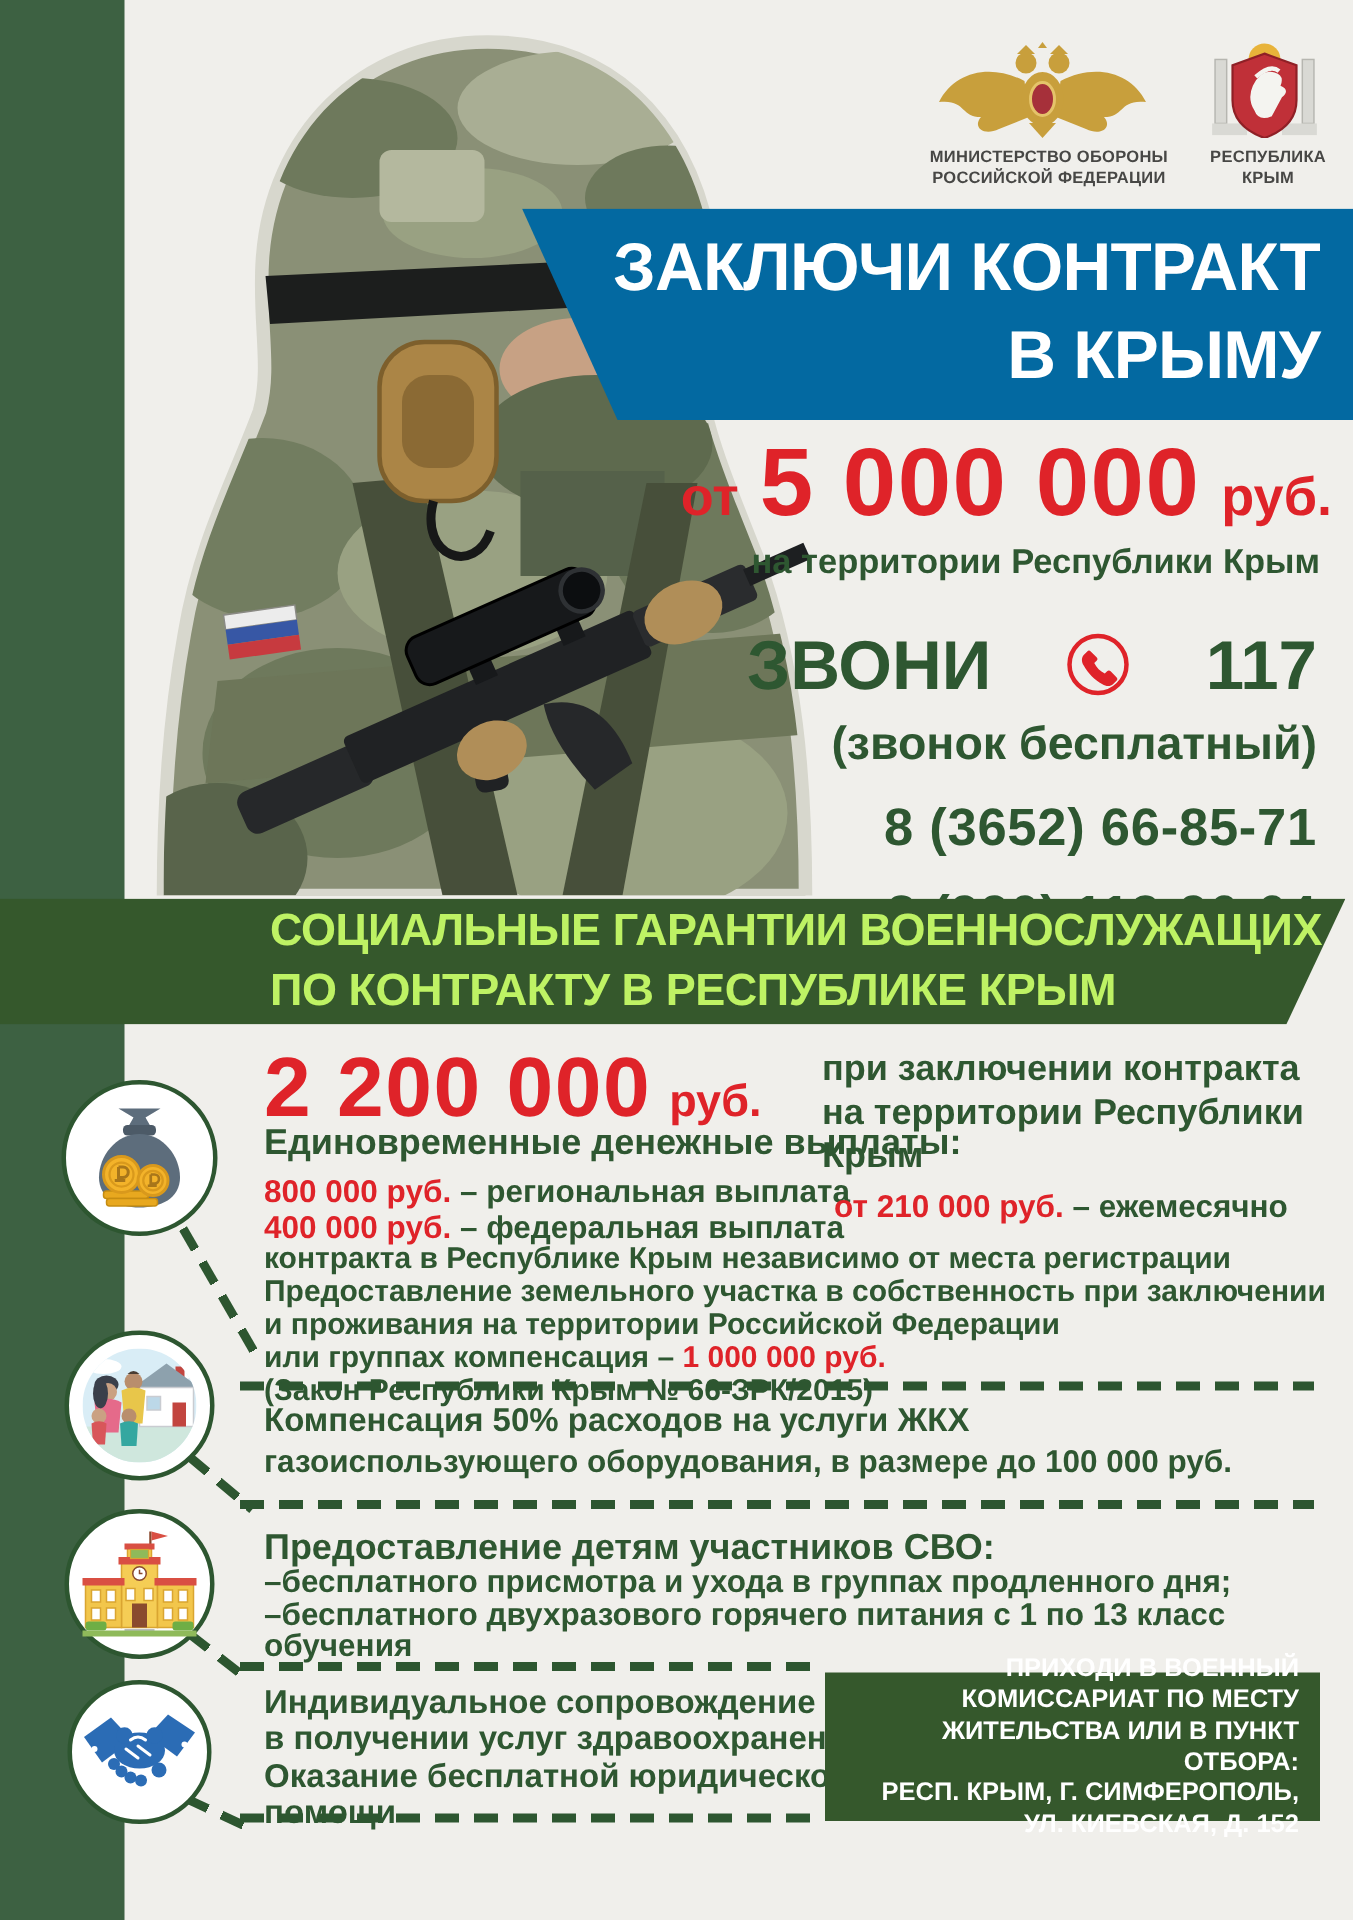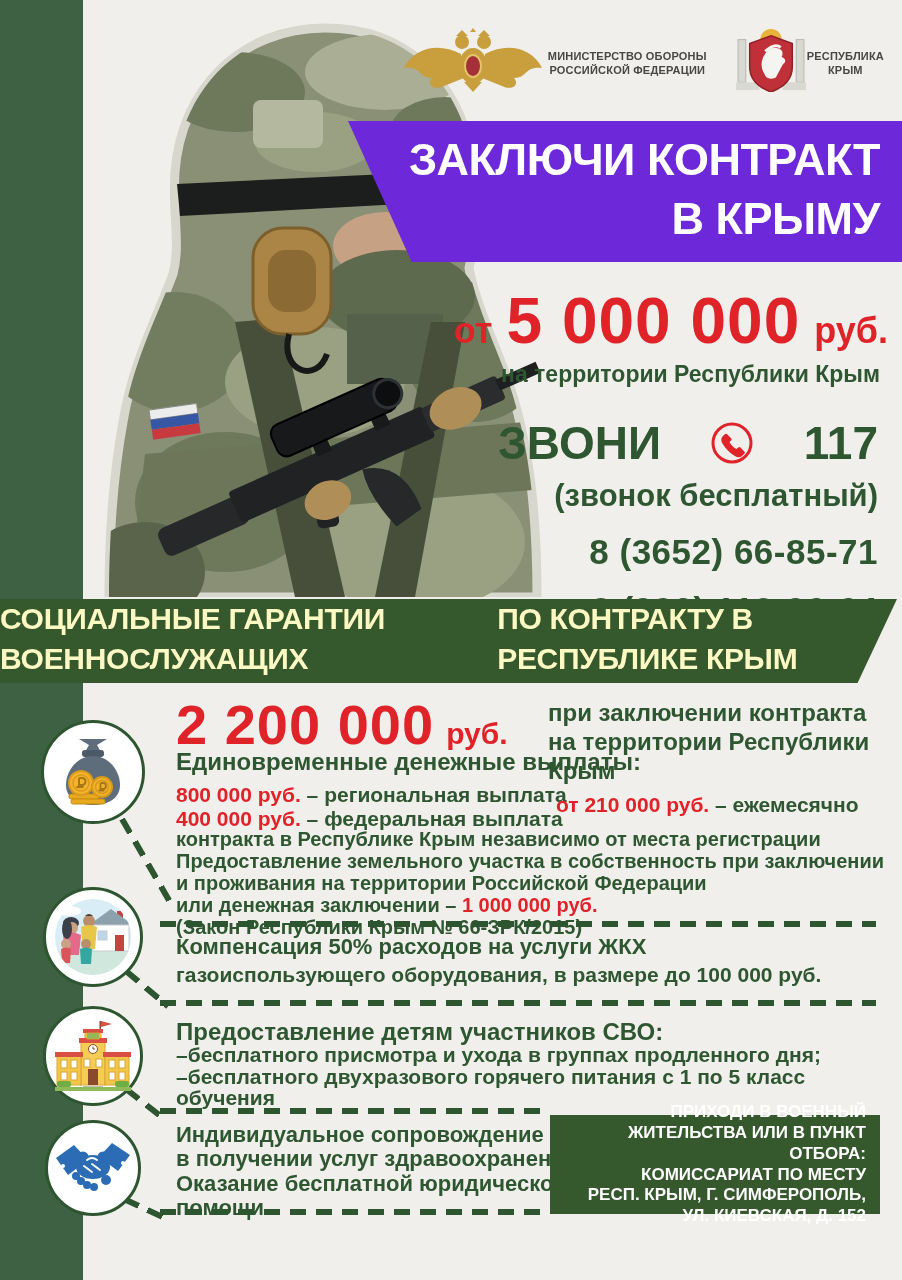--- a/index.html
+++ b/index.html
@@ -14,37 +14,37 @@
       radial-gradient(300px 210px at 98% 28%, #ebebe4 55%, transparent 56%),
       radial-gradient(340px 220px at 78% 58%, #e9e9e2 55%, transparent 56%),
       radial-gradient(280px 190px at 55% 80%, #ebebe4 55%, transparent 56%),
       radial-gradient(320px 220px at 95% 92%, #e8e8e1 55%, transparent 56%),
       radial-gradient(240px 160px at 30% 96%, #ededе6 0%, #ededе6 55%, transparent 56%),
       radial-gradient(200px 140px at 45% 35%, #f7f7f3 55%, transparent 56%),
       radial-gradient(260px 160px at 70% 20%, #f6f6f2 55%, transparent 56%);
   }
   .left-band{position:absolute;left:0;top:0;width:83px;height:1280px;background:#3d6142;}
   
-  .title-banner{position:absolute;left:348px;top:121px;width:554px;height:141px;background:#6d28d9;
+  .title-banner{position:absolute;left:348px;top:139px;width:554px;height:141px;background:#0369a1;
     clip-path:polygon(0 0,100% 0,100% 100%,11.5% 100%);}
   .title-banner .txt{position:absolute;right:22px;top:10px;text-align:right;color:#fff;
     font-weight:800;font-size:45px;line-height:1.3;letter-spacing:-0.5px;}
   .offer{position:absolute;right:14px;top:284px;width:520px;text-align:right;color:#df2329;}
   .offer-row{display:flex;justify-content:flex-end;align-items:baseline;gap:14px;font-weight:800;}
   .offer-prefix{font-size:36px;}
   .offer-amount{font-size:64px;letter-spacing:1px;}
   .offer-cur{font-size:36px;}
   .offer-sub{margin-top:2px;color:#2e5731;font-weight:700;font-size:23px;line-height:1.28;padding-right:8px;}
   .call{position:absolute;right:24px;top:416px;width:380px;text-align:right;color:#2e5731;}
   .call-row{display:flex;justify-content:space-between;align-items:center;gap:14px;font-weight:700;font-size:46px;}
   .call-free{margin-top:8px;font-weight:800;font-size:31px;}
   .call-phone{margin-top:18px;font-weight:800;font-size:35px;letter-spacing:0.5px;}
   .gbanner{position:absolute;left:0;top:599px;width:897px;height:84px;background:#35582c;
-    clip-path:polygon(0 0,100% 0,95.6% 100%,0 100%);display:flex;flex-direction:row;justify-content:center;
-    box-sizing:border-box;color:#fef9c3;font-weight:800;font-size:30px;line-height:1.32;letter-spacing:-0.3px;}
+    clip-path:polygon(0 0,100% 0,95.6% 100%,0 100%);display:flex;flex-direction:column;justify-content:center;
+    padding-left:180px;box-sizing:border-box;color:#bef264;font-weight:800;font-size:30px;line-height:1.32;letter-spacing:-0.3px;}
   
   .red{color:#df2329;}
   .grn{color:#2e5731;}
   .amount2{left:176px;top:692px;display:flex;align-items:baseline;gap:12px;font-weight:800;color:#df2329;}
   .amount2 .big{font-size:56px;letter-spacing:1px;}
   .amount2 .cur{font-size:30px;}
   .conds{left:548px;top:699px;font-weight:800;font-size:24px;line-height:1.2;color:#2e5731;}
   .onetime{left:176px;top:748px;font-weight:800;font-size:24px;color:#2e5731;}
   .payline{font-weight:800;font-size:21px;}
   .landp{left:176px;top:829px;font-weight:700;font-size:20px;line-height:1.0;color:#2e5731;}
@@ -55,21 +55,21 @@
     padding-right:14px;color:#fff;font-weight:800;font-size:17px;line-height:1.22;}
   
   .dash-h,.dash-d{position:absolute;height:6px;
     background:repeating-linear-gradient(90deg,#2d5630 0 16px,transparent 16px 26px);}
   .dash-d{transform-origin:left center;}
   
   .circ{position:absolute;background:#fff;border:3px solid #2d5630;border-radius:50%;
     display:flex;align-items:center;justify-content:center;box-sizing:border-box;}
   
   .emblems{position:absolute;right:18px;top:28px;display:flex;gap:28px;align-items:flex-start;}
-  .emblem{display:flex;flex-direction:row;align-items:center;}
+  .emblem{display:flex;flex-direction:column;}
   .emblem-label{margin-top:6px;text-align:center;font-size:11px;font-weight:700;color:#474745;line-height:1.3;letter-spacing:0.2px;}
 </style>
 </head>
 <body>
 
 <div class="poster">
   <div class="camo"></div>
   <div class="left-band"></div>
 
   <svg class="abs" style="left:85px;top:22px;" width="470" height="575" viewBox="0 0 470 575">
@@ -225,48 +225,48 @@
     <span class="red">400 000 руб.</span><span class="grn"> – федеральная выплата</span>
   </div>
   <div class="abs payline" style="left:556px;top:793px;">
     <span class="red">от 210 000 руб.</span><span class="grn"> – ежемесячно</span>
   </div>
 
   <div class="abs landp">
     <div>контракта в Республике Крым независимо от места регистрации</div>
     <div>Предоставление земельного участка в собственность при заключении</div>
     <div>и проживания на территории Российской Федерации</div>
-    <div><span>или денежная заключении – </span><span class="red">1 000 000 руб.</span></div>
+    <div><span>или группах компенсация – </span><span class="red">1 000 000 руб.</span></div>
     <div>(Закон Республики Крым № 66-ЗРК/2015)</div>
   </div>
 
   <div class="abs sec" style="left:176px;top:934px;font-size:22px;">Компенсация 50% расходов на услуги ЖКХ</div>
   <div class="abs sec" style="left:176px;top:963px;font-size:21px;line-height:1.1;">
     <div>газоиспользующего оборудования, в размере до 100 000 руб.</div>
   </div>
 
   <div class="abs sec" style="left:176px;top:1018px;font-size:24px;">Предоставление детям участников СВО:</div>
   <div class="abs sec" style="left:176px;top:1044px;font-size:21px;line-height:1.0;">
     <div style="margin-bottom:1px;">–бесплатного присмотра и ухода в группах продленного дня;</div>
-    <div>–бесплатного двухразового горячего питания с 1 по 5 класс обучения</div>
+    <div>–бесплатного двухразового горячего питания с 1 по 13 класс обучения</div>
   </div>
 
   <div class="abs sec" style="left:176px;top:1123px;font-size:22px;line-height:1.08;">
     <div>Индивидуальное сопровождение</div>
     <div>в получении услуг здравоохранения</div>
   </div>
   <div class="abs sec" style="left:176px;top:1172px;font-size:22px;line-height:1.08;">
     <div>Оказание бесплатной юридической</div>
     <div>помощи</div>
   </div>
 
   <div class="visit">
     <div>ПРИХОДИ В ВОЕННЫЙ</div>
+    <div>КОМИССАРИАТ ПО МЕСТУ</div>
     <div>ЖИТЕЛЬСТВА ИЛИ В ПУНКТ ОТБОРА:</div>
-    <div>КОМИССАРИАТ ПО МЕСТУ</div>
     <div>РЕСП. КРЫМ, Г. СИМФЕРОПОЛЬ,</div>
     <div>УЛ. КИЕВСКАЯ, Д. 152</div>
   </div>
 
   <div class="dash-d" style="left:122px;top:816px;width:100px;transform:rotate(60deg);"></div>
   <div class="dash-h" style="left:160px;top:921px;width:716px;"></div>
   <div class="dash-d" style="left:126px;top:968px;width:55px;transform:rotate(40deg);"></div>
   <div class="dash-h" style="left:160px;top:1000px;width:716px;"></div>
   <div class="dash-d" style="left:126px;top:1086px;width:48px;transform:rotate(38deg);"></div>
   <div class="dash-h" style="left:160px;top:1108px;width:386px;"></div>

